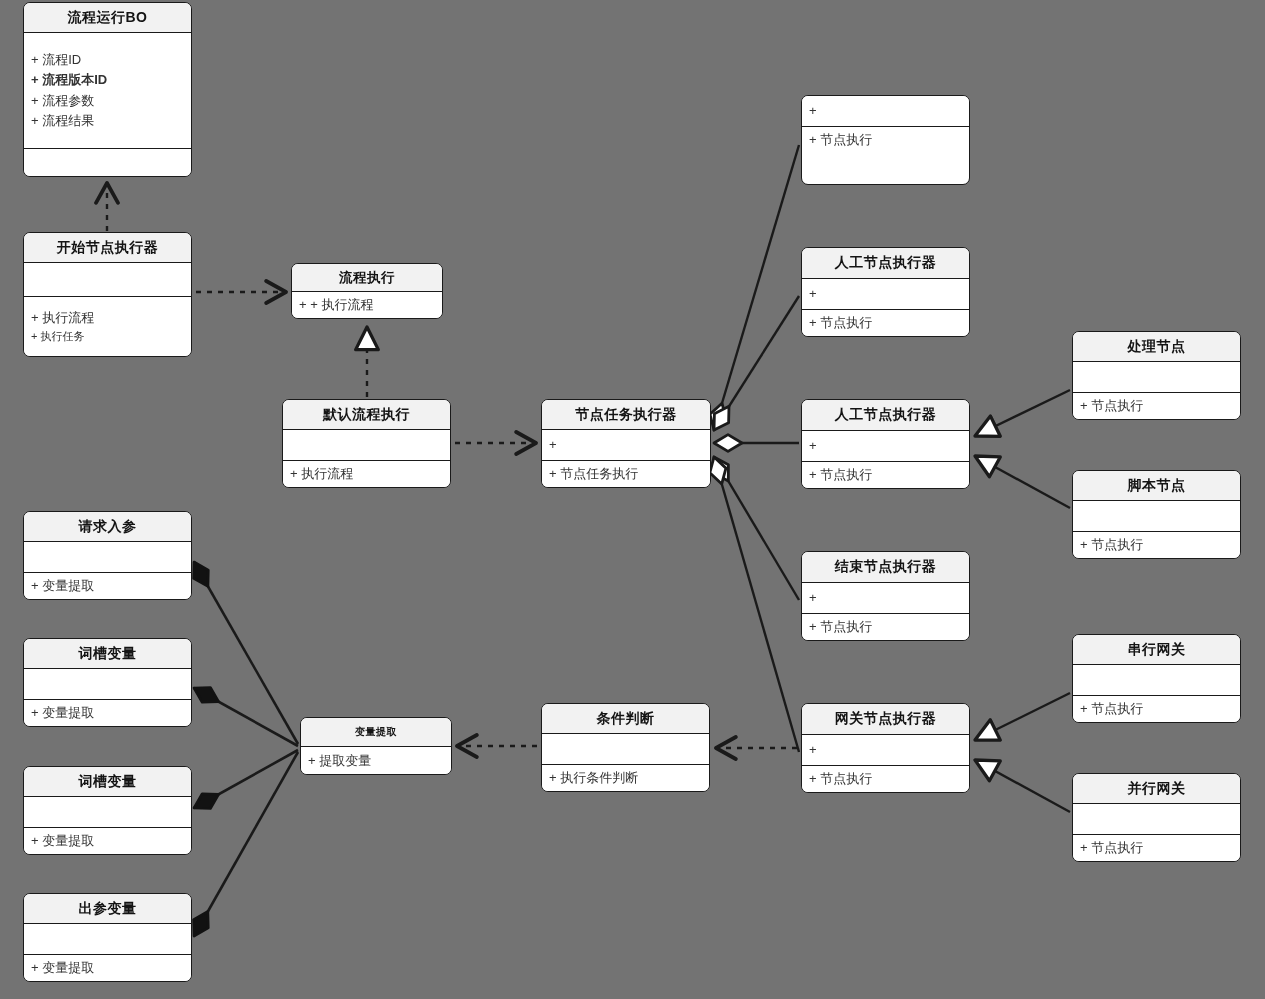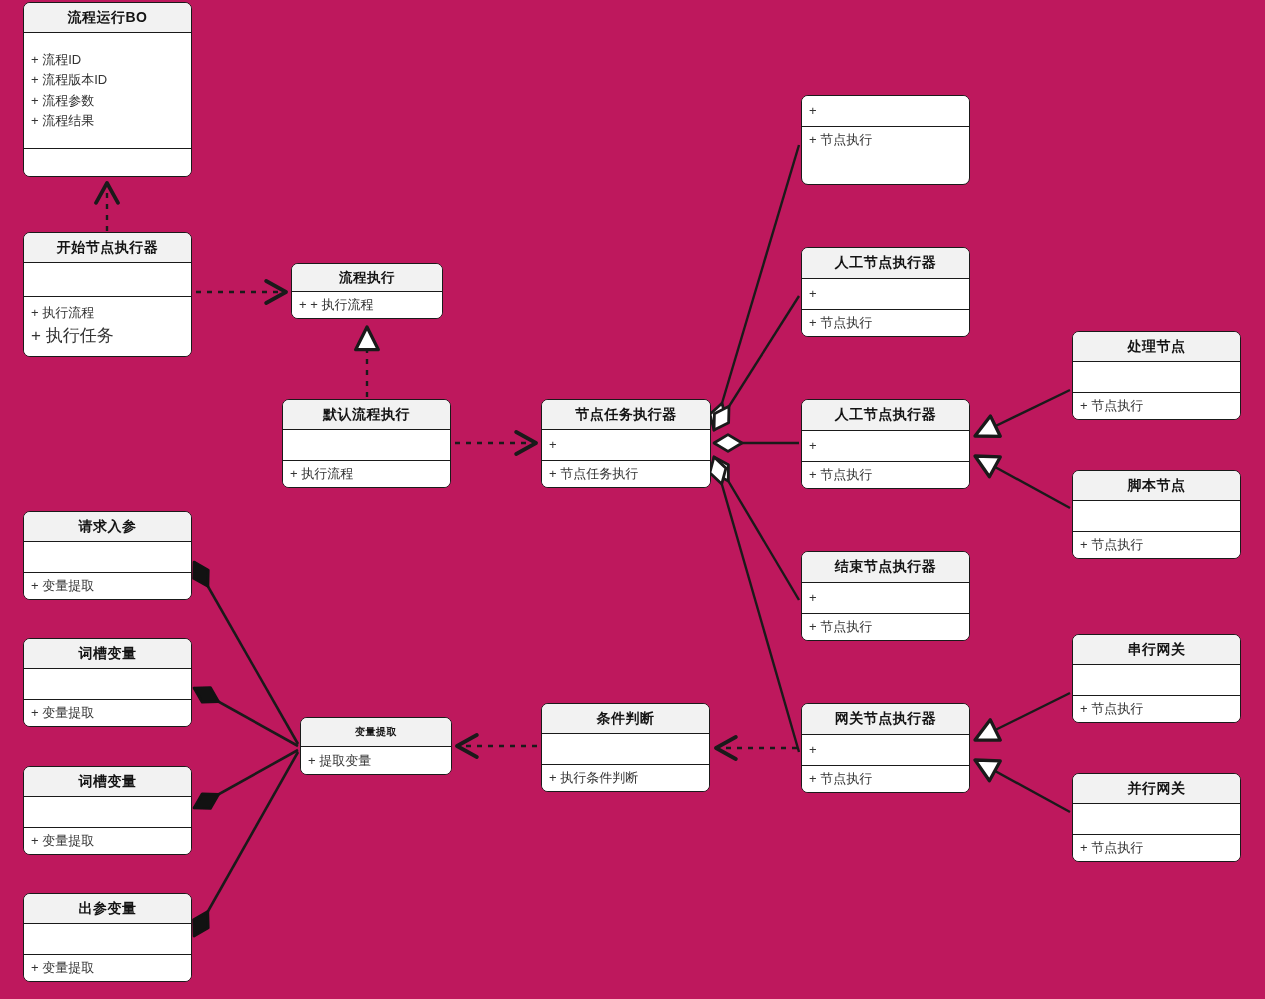--- a/index.html
+++ b/index.html
@@ -4,21 +4,21 @@
 <style>
   html,body{margin:0;padding:0;background:#ffffff;}
   body{
     font-family:"Liberation Sans","DejaVu Sans",sans-serif;
     -webkit-font-smoothing:antialiased;
   }
   #canvas{
     position:relative;
     width:1265px;
     height:999px;
-    background:#be185d;
+    background:#737373;
     overflow:hidden;
   }
   #edges{
     position:absolute;
     left:0; top:0;
     width:1265px; height:999px;
     pointer-events:none;
   }
   .uml-class{
     position:absolute;
@@ -156,32 +156,32 @@
     <g>
       <line x1="194" y1="936" x2="298" y2="752" stroke="#1a1a1a" stroke-width="2.6" marker-start="url(#m-filled-diamond)"></line>
     </g>
   </svg>
 
   <div id="class-layer">
       <div class="uml-class" style="left: 23px; top: 2px; width: 169px; height: 175px;">
         <div class="uml-title" style="height: 30px; font-size: 14px;">流程运行BO</div>
         <div class="uml-compartment" style="height: 115px;">
           <div class="uml-row" style="font-size: 13px;">+ 流程ID</div>
-          <div class="uml-row" style="font-size: 13px;">+ 流程版本ID</div>
+          <div class="uml-row" style="font-size: 13px; font-weight: bold;">+ 流程版本ID</div>
           <div class="uml-row" style="font-size: 13px;">+ 流程参数</div>
           <div class="uml-row" style="font-size: 13px;">+ 流程结果</div>
         </div>
         <div class="uml-compartment" style="height: 28px;"></div>
       </div>
       <div class="uml-class" style="left: 23px; top: 232px; width: 169px; height: 125px;">
         <div class="uml-title" style="height: 30px; font-size: 14px;">开始节点执行器</div>
         <div class="uml-compartment" style="height: 33px;"></div>
         <div class="uml-compartment" style="height: 60px;">
           <div class="uml-row" style="font-size: 13px;">+ 执行流程</div>
-          <div class="uml-row" style="font-size: 17px;">+ 执行任务</div>
+          <div class="uml-row" style="font-size: 11px;">+ 执行任务</div>
         </div>
       </div>
       <div class="uml-class" style="left: 291px; top: 263px; width: 152px; height: 56px;">
         <div class="uml-title" style="height: 28px; font-size: 13.5px;">流程执行</div>
         <div class="uml-compartment" style="height: 27px;">
           <div class="uml-row" style="font-size: 13px;">+ + 执行流程</div>
         </div>
       </div>
       <div class="uml-class" style="left: 282px; top: 399px; width: 169px; height: 89px;">
         <div class="uml-title" style="height: 30px; font-size: 14px;">默认流程执行</div>

